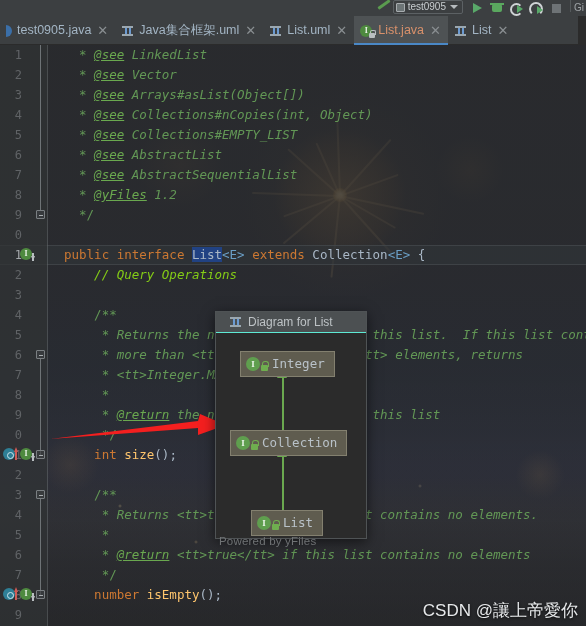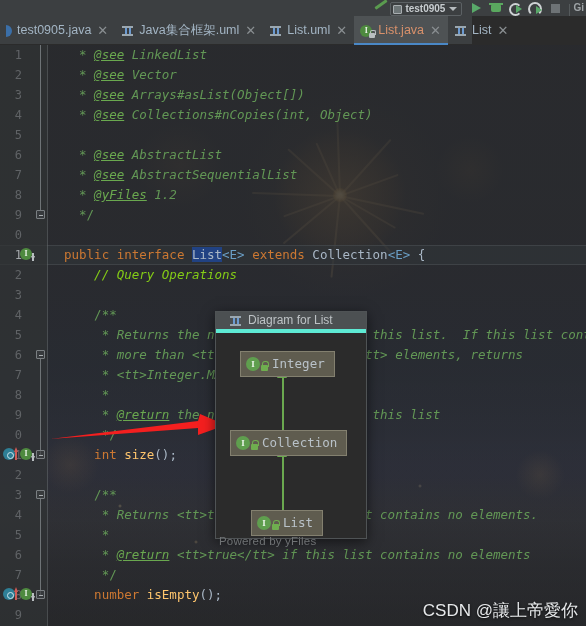--- a/index.html
+++ b/index.html
@@ -8,21 +8,21 @@
     background: #2b2b2b;
     font-family: "Liberation Sans", sans-serif;
     overflow: hidden;
     position: relative;
   }
 
   
   #toolbar {
     position:absolute; left:0; top:0; width:586px; height:16px;
     background:#3c3f41;
-    display:flex; align-items:flex-end; justify-content:flex-end;font-weight:bold;
+    display:flex; align-items:flex-start; justify-content:flex-end;
   }
   #toolbar .tb-spacer { flex:1; }
   .tb-icon { width:20px; height:16px; position:relative; flex:0 0 auto; }
   .tb-sep { width:1px; height:12px; background:#555a5c; margin:0 3px; }
 
   
   .ico-hammer { width:18px; }
   .ico-hammer::before{
     content:""; position:absolute; left:2px; top:3px; width:14px; height:3px;
     background:#5a9b4f; transform:rotate(-35deg); border-radius:1px;
@@ -86,21 +86,21 @@
   .ico-stop::before{
     content:""; position:absolute; left:5px; top:4px; width:9px;height:9px;
     background:#6e7376;
   }
   .tb-text {
     font-size:10px; color:#9fa4a7; line-height:16px; padding-right:2px;
   }
 
   
   #tabbar {
-    position:absolute; left:0; top:16px; width:472px; height:29px;
+    position:absolute; left:0; top:16px; width:578px; height:29px;
     background:#3c3f41;
     display:flex; align-items:stretch;
     border-bottom:1px solid #2b2b2b;
   }
   .tab {
     display:flex; align-items:center; gap:5px;
     padding:0 7px 0 6px; height:29px;
     font-size:12.5px; color:#a3b5c4;
     position:relative; cursor:default; white-space:nowrap;
   }
@@ -293,21 +293,21 @@
   
   #popup {
     position:absolute; left:215px; top:266px; width:152px; height:228px;
     background:#313335;
     border:1px solid #4f5355;
     box-shadow:0 3px 12px rgba(0,0,0,.55);
   }
   #popup-title {
     height:21px; background:#4c5052;
     display:flex; align-items:center; gap:6px; padding-left:13px;
-    border-bottom:4px solid #5eead4;
+    border-bottom:1px solid #5eead4;
   }
   #popup-title .ptxt {
     font-size:12px; color:#bdc2c5; line-height:21px;
   }
   #popup-canvas {
     position:absolute; left:0; top:21px; width:150px; height:205px;
     background:#2b2b2b; overflow:hidden;
   }
   .node {
     position:absolute; height:26px;
@@ -512,20 +512,21 @@
   <div class="gmark impl" style="left:20px; top:543px;">
     <span class="dot"></span>
     <span class="arrow-dn"></span>
   </div>
 
   <div id="code">
     <div class="cl" style="top:0px;"><span class="cmt-plain">  * </span><span class="tag">@see</span><span class="cmt"> LinkedList</span></div>
     <div class="cl" style="top:40px;"><span class="cmt-plain">  * </span><span class="tag">@see</span><span class="cmt"> Arrays#asList(Object[])</span></div>
     <div class="cl" style="top:20px;"><span class="cmt-plain">  * </span><span class="tag">@see</span><span class="cmt"> Vector</span></div>
     <div class="cl" style="top:60px;"><span class="cmt-plain">  * </span><span class="tag">@see</span><span class="cmt"> Collections#nCopies(int, Object)</span></div>
+    <div class="cl" style="top:80px;"><span class="cmt-plain">  * </span><span class="tag">@see</span><span class="cmt"> Collections#EMPTY_LIST</span></div>
     <div class="cl" style="top:100px;"><span class="cmt-plain">  * </span><span class="tag">@see</span><span class="cmt"> AbstractList</span></div>
     <div class="cl" style="top:120px;"><span class="cmt-plain">  * </span><span class="tag">@see</span><span class="cmt"> AbstractSequentialList</span></div>
     <div class="cl" style="top:140px;"><span class="cmt-plain">  * </span><span class="tag">@yFiles</span><span class="cmt"> 1.2</span></div>
     <div class="cl" style="top:160px;"><span class="cmt-plain">  */</span></div>
 
     <div class="cl" style="top:200px;"><span class="kw">public interface </span><span class="sel">List</span><span class="gen">&lt;E&gt;</span><span class="kw"> extends </span><span class="typ">Collection</span><span class="gen">&lt;E&gt;</span><span class="punct"> {</span></div>
     <div class="cl" style="top:220px;"><span class="linecmt">    // Query Operations</span></div>
 
     <div class="cl" style="top:260px;"><span class="cmt-plain">    /**</span></div>
     <div class="cl" style="top:280px;"><span class="cmt">     * Returns the number of elements in this list.  If this list contains</span></div>

